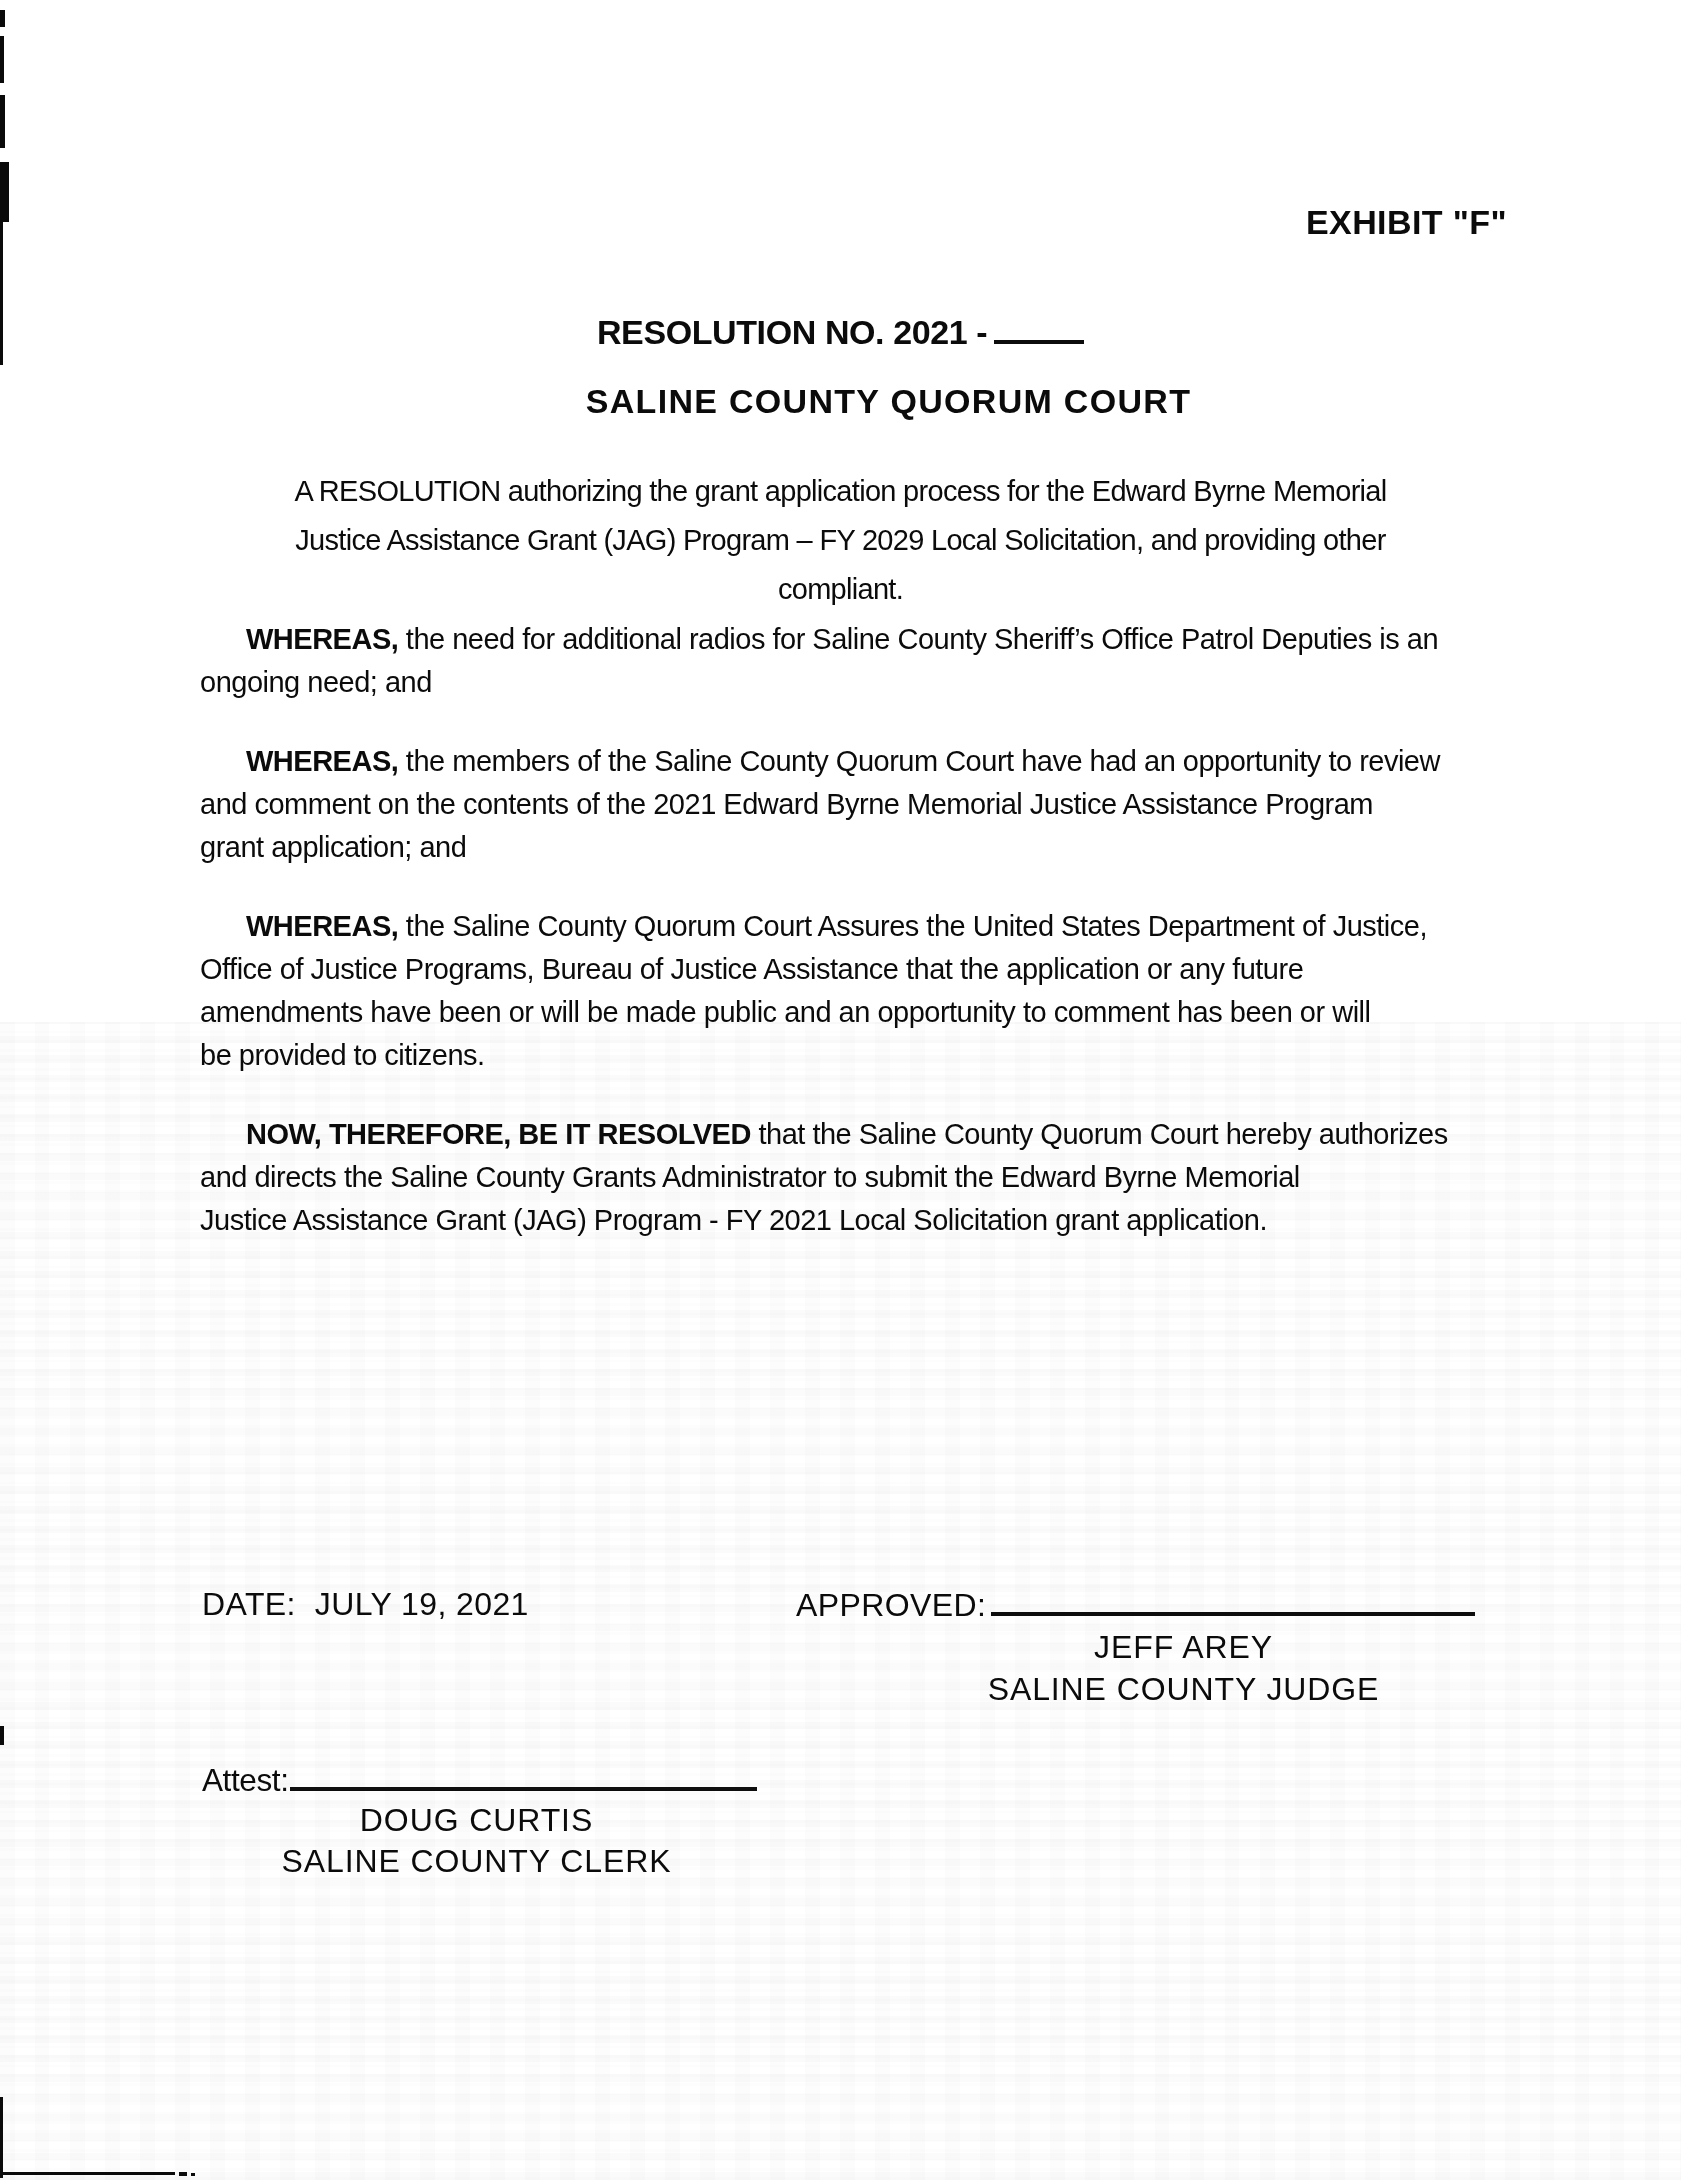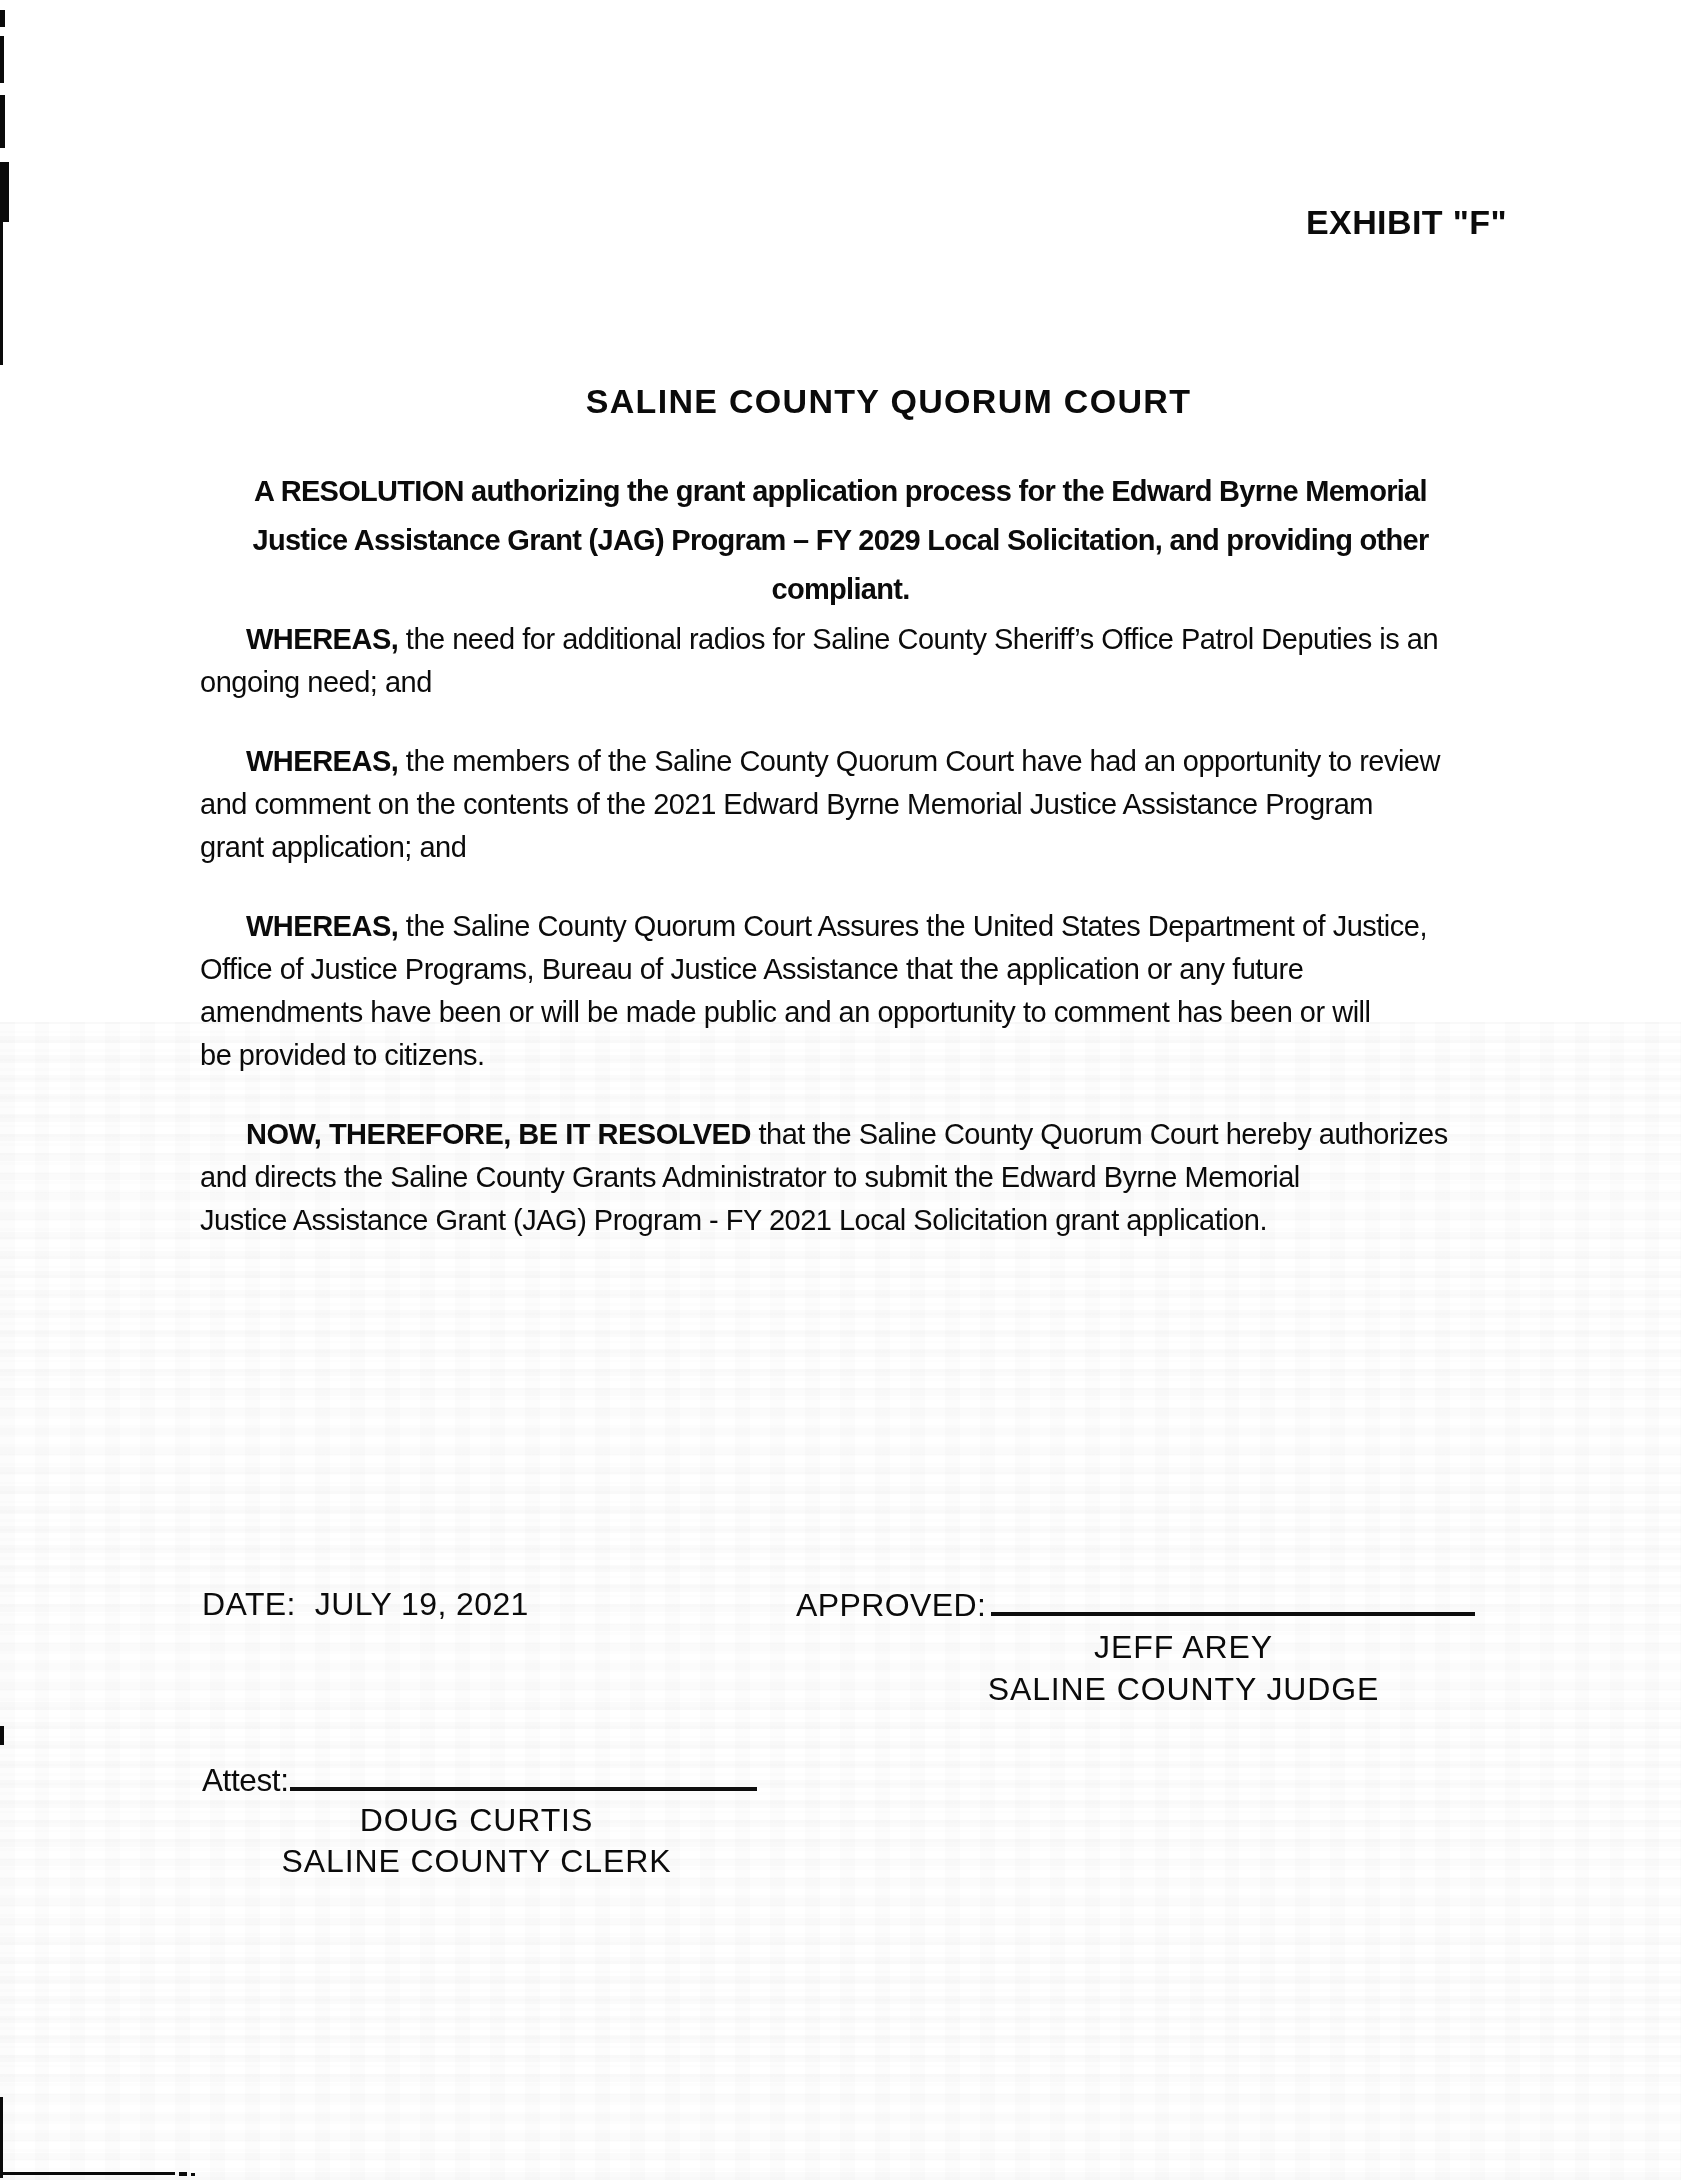--- a/index.html
+++ b/index.html
@@ -79,21 +79,21 @@
     padding-left: 48px;
   }
 
   .subject {
     position: absolute;
     top: 467px;
     left: 204px;
     width: 1273px;
     text-align: center;
     font-size: 29px;
-    font-weight: bold;
+    font-weight: normal;
     letter-spacing: -0.7px;
     line-height: 49px;
     white-space: nowrap;
   }
 
   .bodytext {
     position: absolute;
     top: 618px;
     left: 200px;
     width: 1329px;
@@ -206,20 +206,23 @@
   <div class="artifact" style="top:220px;  left:0; width:3.4px;  height:145px;"></div>
   <div class="artifact" style="top:1726px; left:0; width:4.3px;  height:19px;"></div>
 
   <div class="artifact" style="top:2097px; left:0;     width:3.4px;   height:81px;"></div>
   <div class="artifact" style="top:2172px; left:0;     width:175px; height:3.4px;"></div>
   <div class="artifact" style="top:2172px; left:179px; width:7.7px;   height:4.3px;"></div>
   <div class="artifact" style="top:2173px; left:191px; width:4.3px;   height:3.4px;"></div>
 
   <div class="exhibit-label">EXHIBIT "F"</div>
 
+  <div class="title-resolution">
+    <span>RESOLUTION NO. 2021 -</span><span class="blank-line"></span>
+  </div>
 
   <div class="title-court">SALINE COUNTY QUORUM COURT</div>
 
   <div class="subject">
     <span>A RESOLUTION authorizing the grant application process for the Edward Byrne Memorial</span><br>
     <span>Justice Assistance Grant (JAG) Program – FY 2029 Local Solicitation, and providing other</span><br>
     <span>compliant.</span>
   </div>
 
   <div class="bodytext">

